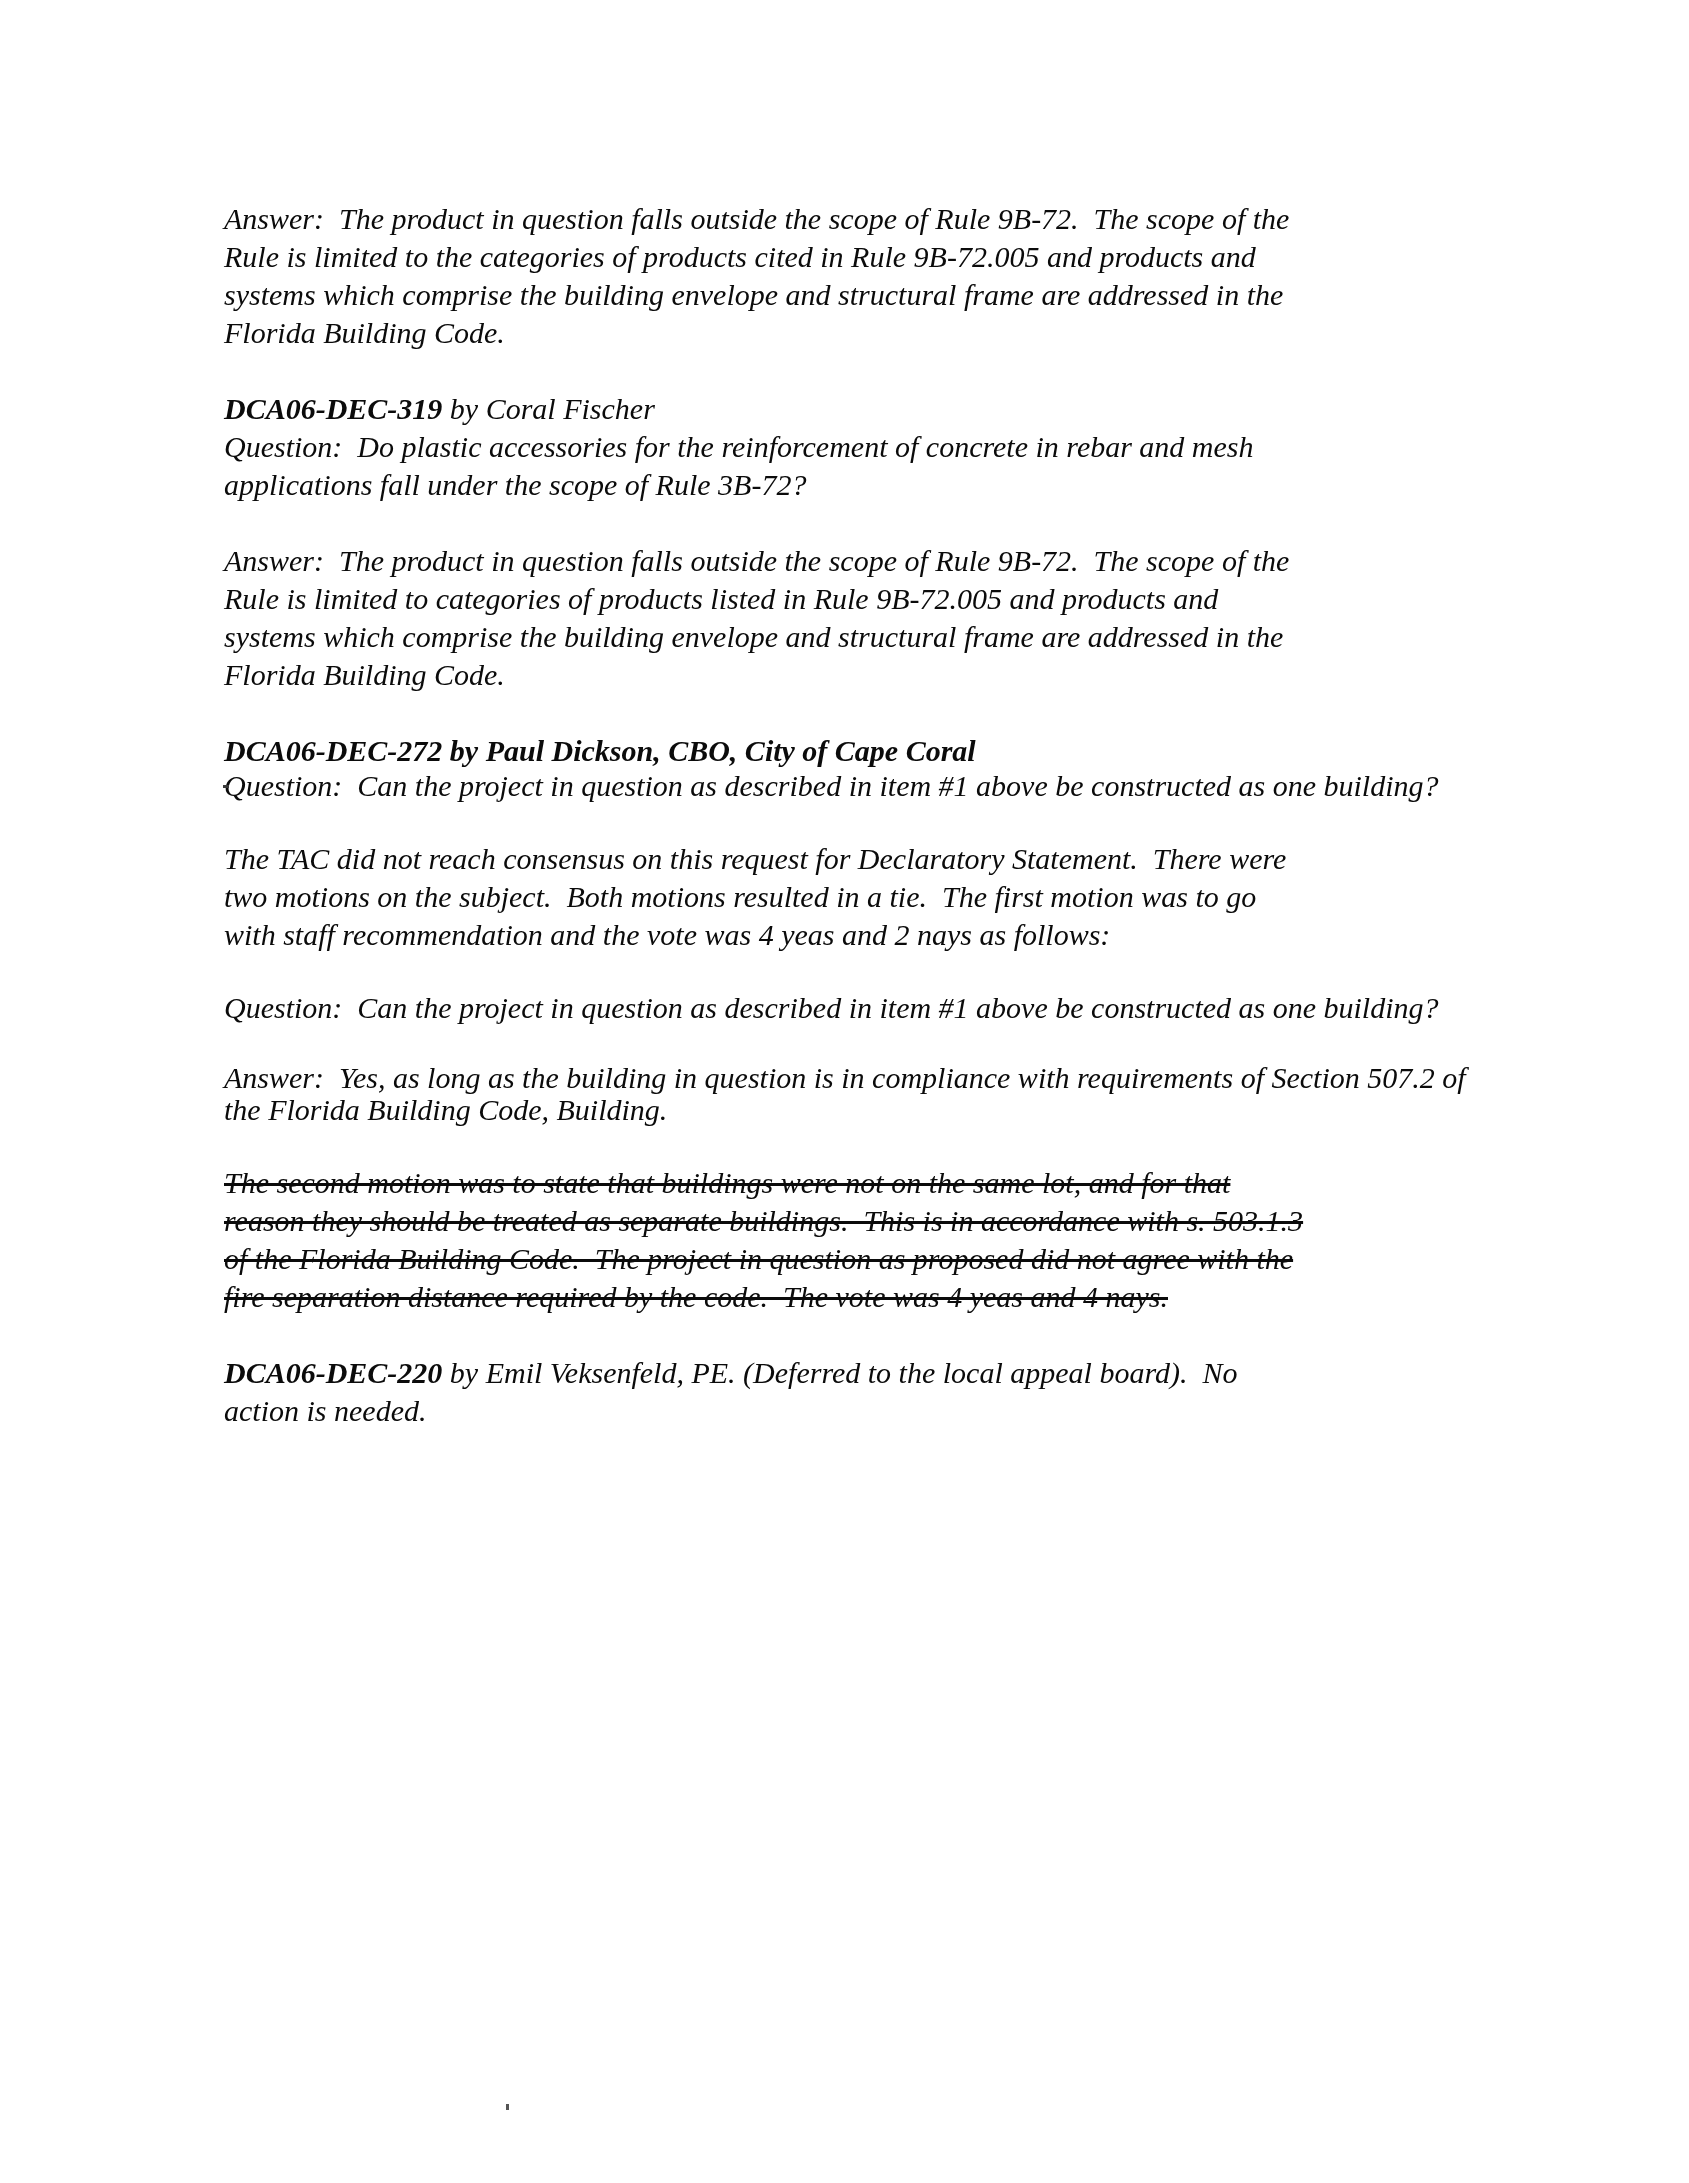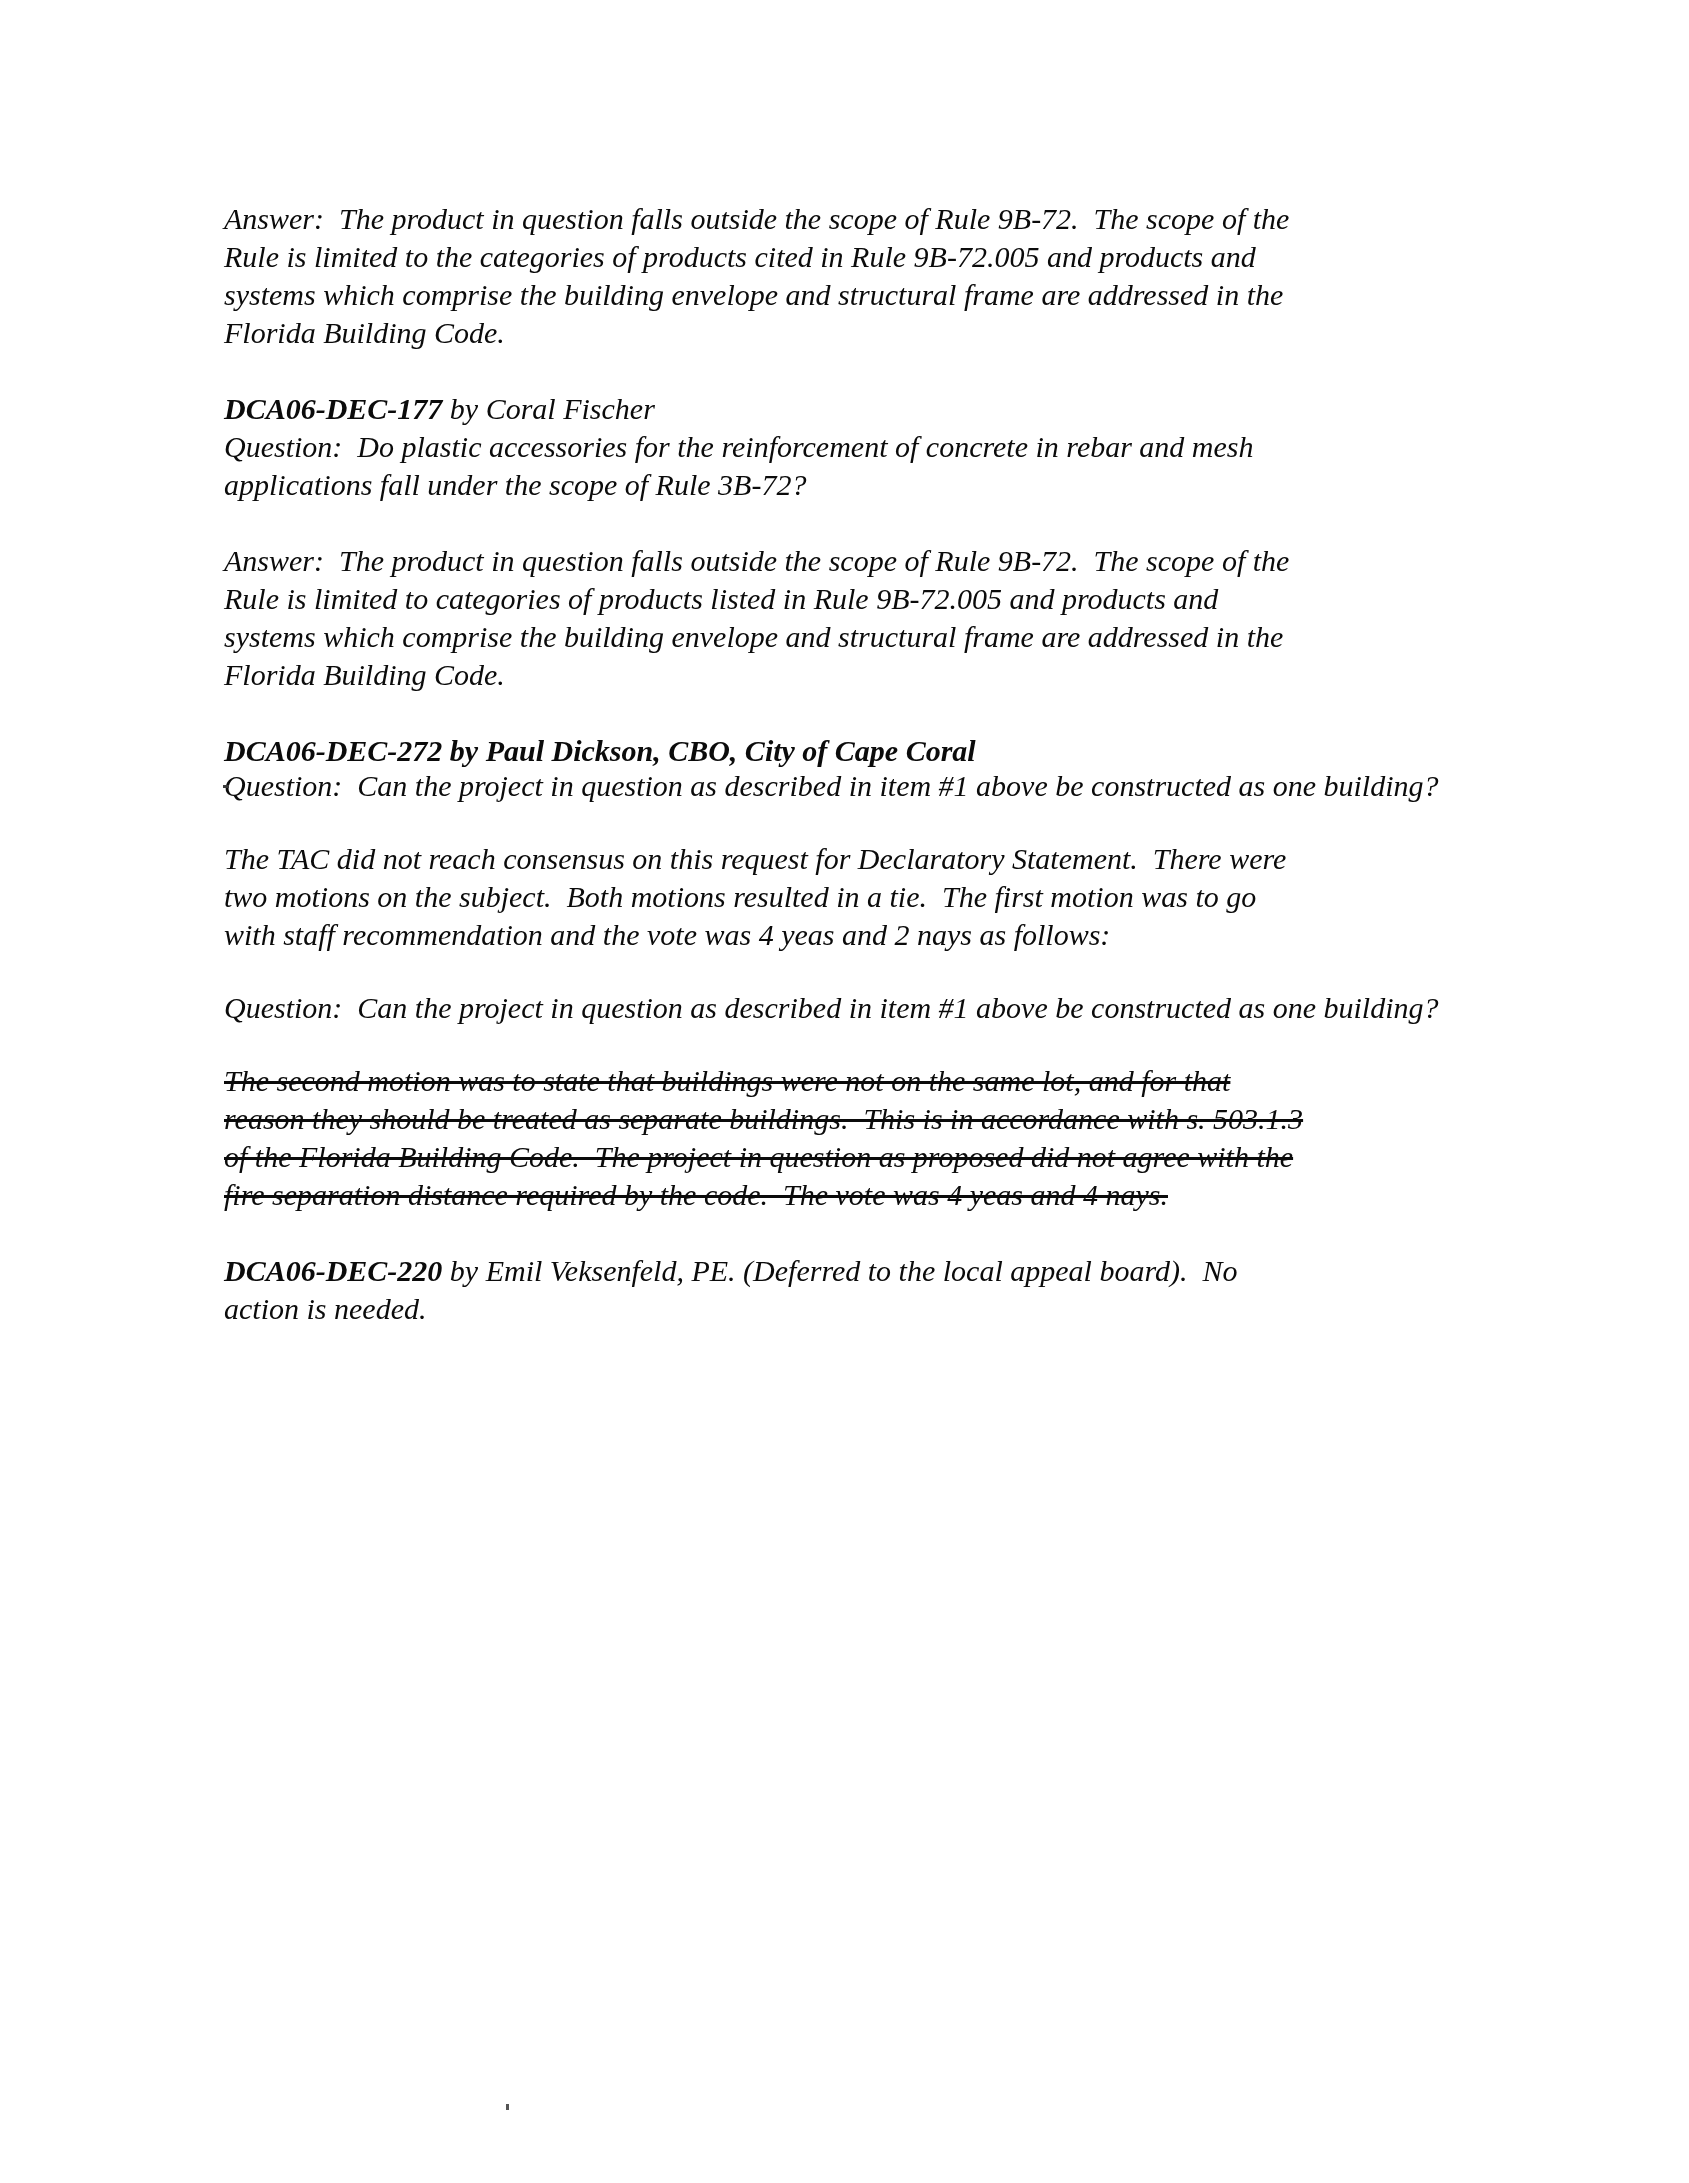--- a/index.html
+++ b/index.html
@@ -71,40 +71,42 @@
 <body>
 
 <div class="page">
   <div class="content">
 
     <p class="block body-text">Answer:  The product in question falls outside the scope of Rule 9B-72.  The scope of the
 Rule is limited to the categories of products cited in Rule 9B-72.005 and products and
 systems which comprise the building envelope and structural frame are addressed in the
 Florida Building Code.</p>
 
-    <p class="block body-text heading-line"><span class="bold">DCA06-DEC-177</span><span> by Coral Fischer</span></p>
+    <p class="block body-text heading-line"><span class="bold">DCA06-DEC-319</span><span> by Coral Fischer</span></p>
 
     <p class="block body-text">Question:  Do plastic accessories for the reinforcement of concrete in rebar and mesh
 applications fall under the scope of Rule 3B-72?</p>
 
     <p class="block body-text">Answer:  The product in question falls outside the scope of Rule 9B-72.  The scope of the
 Rule is limited to categories of products listed in Rule 9B-72.005 and products and
 systems which comprise the building envelope and structural frame are addressed in the
 Florida Building Code.</p>
 
     <p class="block body-text heading-line bold">DCA06-DEC-272 by Paul Dickson, CBO, City of Cape Coral</p>
 
     <p class="block small-text">Question:  Can the project in question as described in item #1 above be constructed as one building?</p>
 
     <p class="block body-text">The TAC did not reach consensus on this request for Declaratory Statement.  There were
 two motions on the subject.  Both motions resulted in a tie.  The first motion was to go
 with staff recommendation and the vote was 4 yeas and 2 nays as follows:</p>
 
     <p class="block small-text">Question:  Can the project in question as described in item #1 above be constructed as one building?</p>
 
+    <p class="block small-text">Answer:  Yes, as long as the building in question is in compliance with requirements of Section 507.2 of
+the Florida Building Code, Building.</p>
 
     <p class="block body-text strike">The second motion was to state that buildings were not on the same lot, and for that
 reason they should be treated as separate buildings.  This is in accordance with s. 503.1.3
 of the Florida Building Code.  The project in question as proposed did not agree with the
 fire separation distance required by the code.  The vote was 4 yeas and 4 nays.</p>
 
     <p class="block body-text gap-before-220"><span class="bold">DCA06-DEC-220</span><span> by Emil Veksenfeld, PE. (Deferred to the local appeal board).  No
 action is needed.</span></p>
 
   </div>

